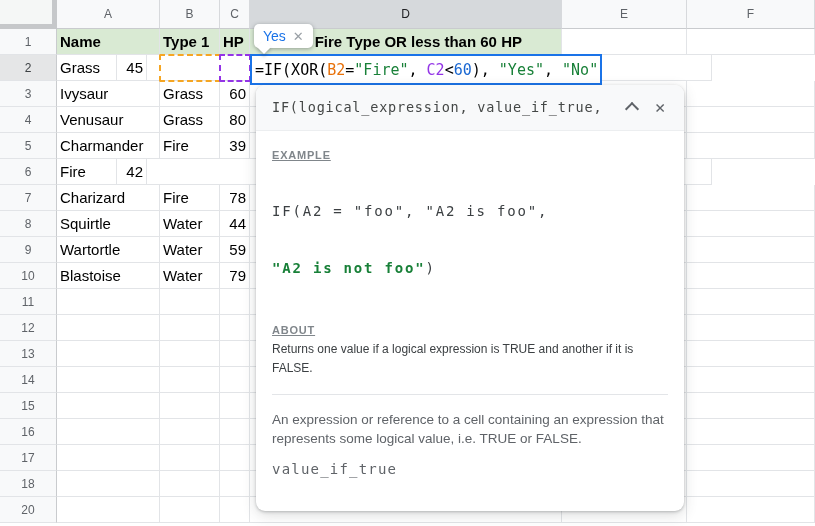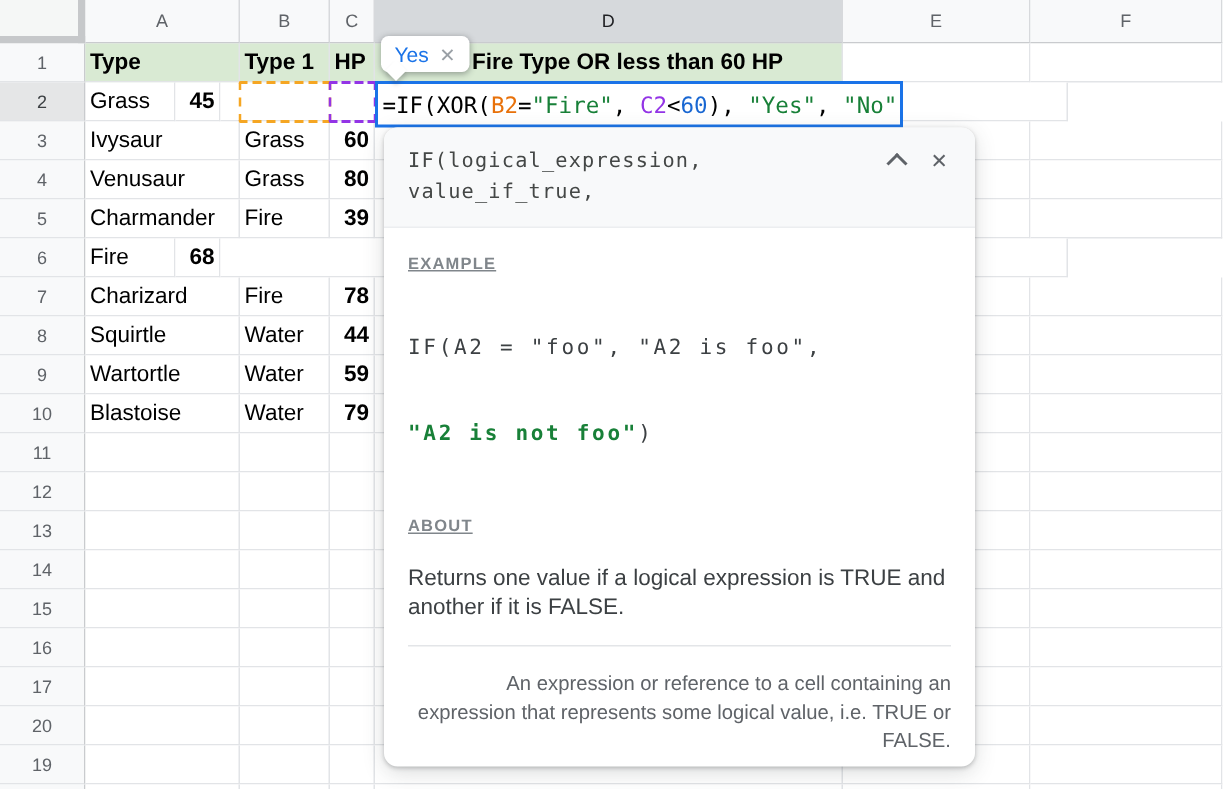--- a/index.html
+++ b/index.html
@@ -26,21 +26,21 @@
     width:57px;box-sizing:border-box;background:#f8f9fa;
     border-right:1px solid #c9cbce;border-bottom:1px solid #e2e4e7;
     color:#5f6368;font-size:12px;display:flex;align-items:center;justify-content:center;
   }
   .gutter.hl{background:#e5e6e7;color:#3c4043;}
   .cell{
     box-sizing:border-box;height:26px;border-right:1px solid #e2e4e7;border-bottom:1px solid #e2e4e7;
     font-size:15px;color:#000;padding:0 3px;display:flex;align-items:center;
     white-space:nowrap;overflow:hidden;background:#fff;
   }
-  .cell.right{justify-content:flex-end;font-weight:bold;}
+  .cell.right{justify-content:flex-end;}
   .cell.green{background:#d9ead3;font-weight:700;}
   .cell.d-note{padding-left:28px;}
   .w-a{width:103px}.w-b{width:60px}.w-c{width:30px}.w-d{width:312px}.w-e{width:125px}.w-f{width:128px}
   
   .refbox{position:absolute;box-sizing:border-box;z-index:10;border-radius:2px;pointer-events:none;}
   .ref-b2{left:159px;top:54px;width:62px;height:28px;border:2px dashed #f5a623;}
   .ref-c2{left:219px;top:54px;width:32px;height:28px;border:2px dashed #9334e6;}
   
   .editor{
     position:absolute;left:250px;top:54px;width:352px;height:31px;box-sizing:border-box;
@@ -54,65 +54,65 @@
     box-shadow:0 1px 4px rgba(60,64,67,.45);padding:4px 9px;display:flex;align-items:center;
   }
   .chip-val{color:#1a73e8;font-size:14px;}
   .chip-x{color:#9aa0a6;font-size:13px;margin-left:7px;line-height:1;}
   .chip-tail{
     position:absolute;left:5px;bottom:-4px;width:10px;height:10px;background:#fff;
     transform:rotate(45deg);box-shadow:2px 2px 3px rgba(60,64,67,.25);
   }
   
   .popup{
-    position:absolute;left:256px;top:85px;width:394px;height:426px;z-index:25;
+    position:absolute;left:256px;top:85px;width:428px;height:426px;z-index:25;
     background:#fff;border-radius:9px;overflow:hidden;
     box-shadow:0 1px 3px rgba(60,64,67,.3),0 4px 14px rgba(60,64,67,.18);
     display:flex;flex-direction:column;
   }
   .pp-header{
     background:#f8f9fa;border-bottom:1px solid #eceef0;padding:12px 16px;
     font-family:"DejaVu Sans Mono",monospace;font-size:13.5px;letter-spacing:.8px;
     color:#444746;line-height:21px;display:flex;
   }
   .pp-sig{flex:1;}
   .sig-active{color:#188038;font-weight:700;}
   .pp-icons{display:flex;align-items:flex-start;gap:18px;padding:4px 2px 0 8px;}
   .chev{width:8px;height:8px;border-top:2px solid #5f6368;border-right:2px solid #5f6368;
         transform:rotate(-45deg);margin-top:3px;}
   .pp-close{font-size:17px;color:#5f6368;line-height:1;margin-top:-2px;}
   .pp-body{padding:10px 16px 14px;flex:1;display:flex;flex-direction:column;}
   .pp-label{font-size:11px;font-weight:700;color:#80868b;letter-spacing:.8px;margin:8px 0 3px;text-decoration:underline;}
   .pp-code{font-family:"DejaVu Sans Mono",monospace;font-size:14px;letter-spacing:1.8px;
            color:#3c4043;line-height:19px;white-space:pre-wrap;}
   .pp-code .green{color:#188038;font-weight:700;}
-  .pp-about{font-size:15px;color:#3c4043;line-height:19px;margin-top:16px;}
+  .pp-about{font-size:12px;color:#3c4043;line-height:19px;margin-top:1px;}
   .pp-div{border:0;border-top:1px solid #e3e5e8;margin:16px 0 14px;width:100%;}
   .pp-arg{margin-bottom:11px;}
   .pp-argname{font-family:"DejaVu Sans Mono",monospace;font-size:14px;letter-spacing:1.2px;
               color:#5f6368;line-height:20px;}
-  .pp-argdesc{font-size:13.5px;color:#5f6368;line-height:19px;margin-top:1px;text-align:right;}
+  .pp-argdesc{font-size:13.5px;color:#5f6368;line-height:19px;margin-top:1px;}
 </style>
 </head>
 <body>
 
 <div class="grid">
   <div class="colstrip" id="colstrip">
     <div class="corner"></div>
   <div class="colhead w-a">A</div>
       <div class="colhead w-b">B</div>
       <div class="colhead w-c">C</div>
       <div class="colhead w-d sel">D</div>
       <div class="colhead w-e">E</div>
       <div class="colhead w-f">F</div>
     </div>
   <div id="rows">
       <div class="row">
         <div class="gutter">1</div>
-        <div class="cell w-a green">Type</div>
+        <div class="cell w-a green">Name</div>
         <div class="cell w-b green">Type 1</div>
         <div class="cell w-c green">HP</div>
         <div class="cell w-d green d-note">XOR Fire Type OR less than 60 HP</div>
         <div class="cell w-e"></div>
         <div class="cell w-f"></div>
       </div>
       <div class="row">
         <div class="gutter hl">2</div>
         <div class="cell w-b">Grass</div>
         <div class="cell w-c right">45</div>
@@ -143,21 +143,21 @@
         <div class="cell w-a">Charmander</div>
         <div class="cell w-b">Fire</div>
         <div class="cell w-c right">39</div>
         <div class="cell w-d"></div>
         <div class="cell w-e"></div>
         <div class="cell w-f"></div>
       </div>
       <div class="row">
         <div class="gutter">6</div>
         <div class="cell w-b">Fire</div>
-        <div class="cell w-c right">68</div>
+        <div class="cell w-c right">42</div>
         <div class="cell w-d"></div>
         <div class="cell w-e"></div>
         <div class="cell w-f"></div>
       </div>
       <div class="row">
         <div class="gutter">7</div>
         <div class="cell w-a">Charizard</div>
         <div class="cell w-b">Fire</div>
         <div class="cell w-c right">78</div>
         <div class="cell w-d"></div>
@@ -248,30 +248,21 @@
       <div class="row">
         <div class="gutter">17</div>
         <div class="cell w-a"></div>
         <div class="cell w-b"></div>
         <div class="cell w-c"></div>
         <div class="cell w-d"></div>
         <div class="cell w-e"></div>
         <div class="cell w-f"></div>
       </div>
       <div class="row">
-        <div class="gutter">20</div>
-        <div class="cell w-a"></div>
-        <div class="cell w-b"></div>
-        <div class="cell w-c"></div>
-        <div class="cell w-d"></div>
-        <div class="cell w-e"></div>
-        <div class="cell w-f"></div>
-      </div>
-      <div class="row">
-        <div class="gutter">19</div>
+        <div class="gutter">18</div>
         <div class="cell w-a"></div>
         <div class="cell w-b"></div>
         <div class="cell w-c"></div>
         <div class="cell w-d"></div>
         <div class="cell w-e"></div>
         <div class="cell w-f"></div>
       </div>
       <div class="row">
         <div class="gutter">20</div>
         <div class="cell w-a"></div>

